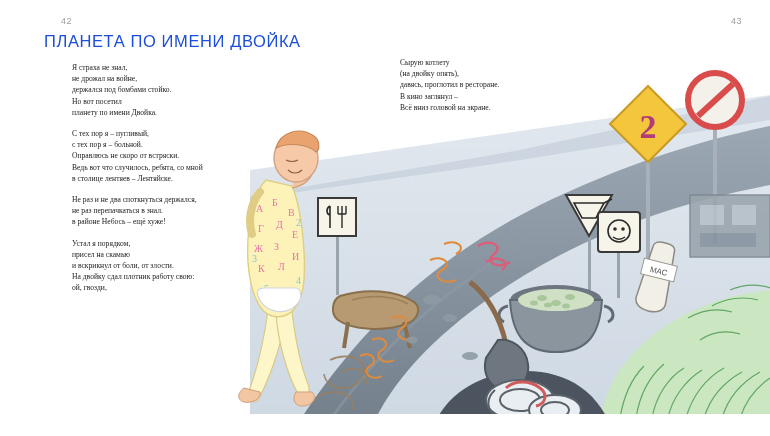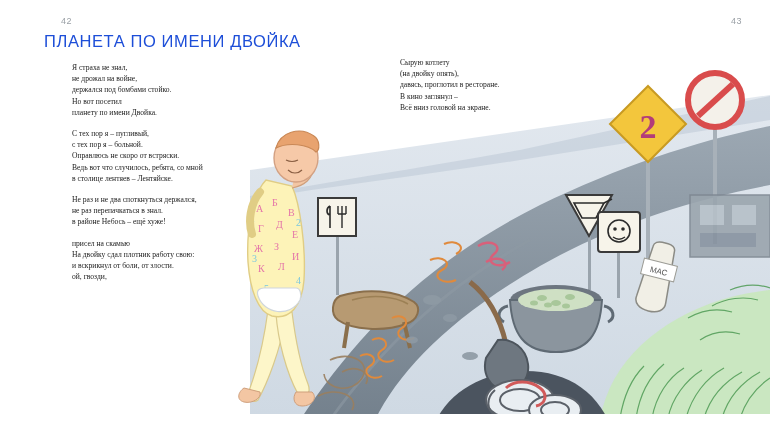--- a/index.html
+++ b/index.html
@@ -309,23 +309,24 @@
       <div class="line">Оправлюсь не скоро от встряски.</div>
       <div class="line">Ведь вот что случилось, ребята, со мной</div>
       <div class="line">в столице лентяев – Лентяйске.</div>
     </div>
     <div class="stanza">
       <div class="line">Не раз и не два споткнуться держался,</div>
       <div class="line">не раз перепачкаться в знал.</div>
       <div class="line">в районе Небось – ещё хуже!</div>
     </div>
     <div class="stanza">
+      <div class="line">Устал я порядком,</div>
       <div class="line">присел на скамью</div>
+      <div class="line">и вскрикнул от боли, от злости.</div>
       <div class="line">На двойку сдал плотник работу свою:</div>
-      <div class="line">и вскрикнул от боли, от злости.</div>
       <div class="line">ой, гвозди,</div>
     </div>
   </div>
 
   <div class="poem-col right">
     <div class="stanza">
       <div class="line">Сырую котлету</div>
       <div class="line">(на двойку опять),</div>
       <div class="line">давясь, проглотил в ресторане.</div>
       <div class="line">В кино заглянул –</div>

